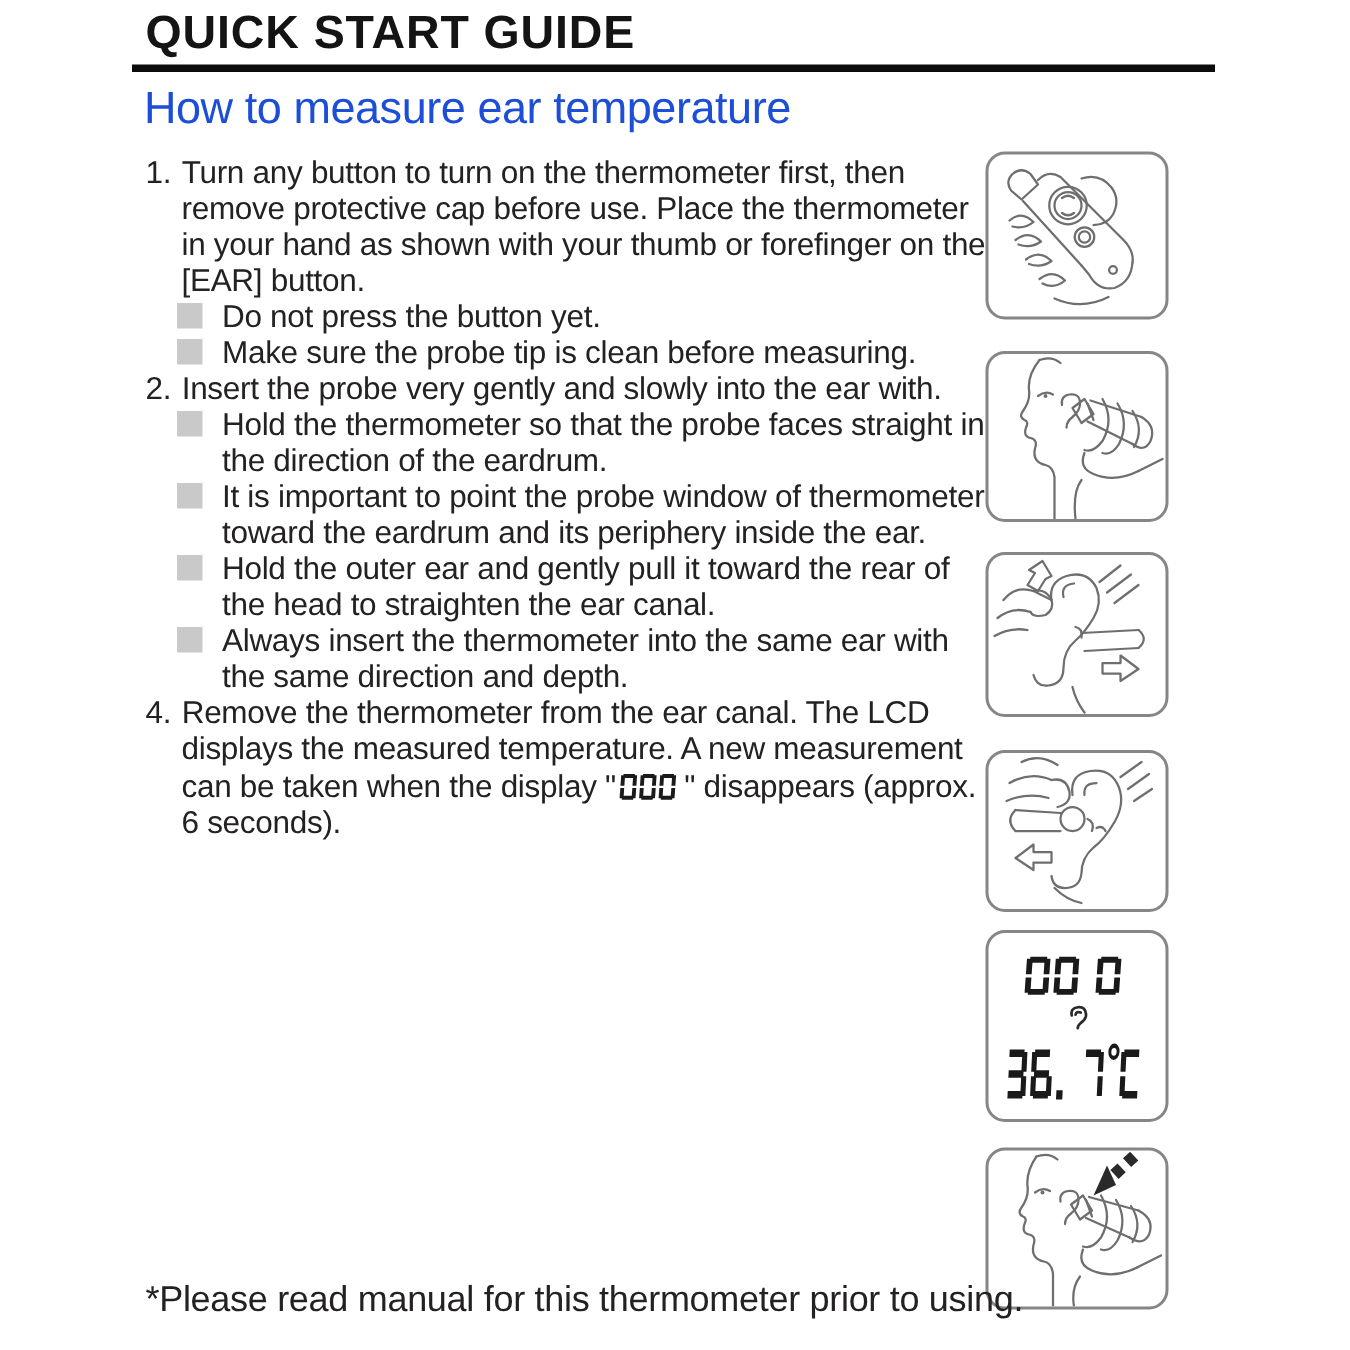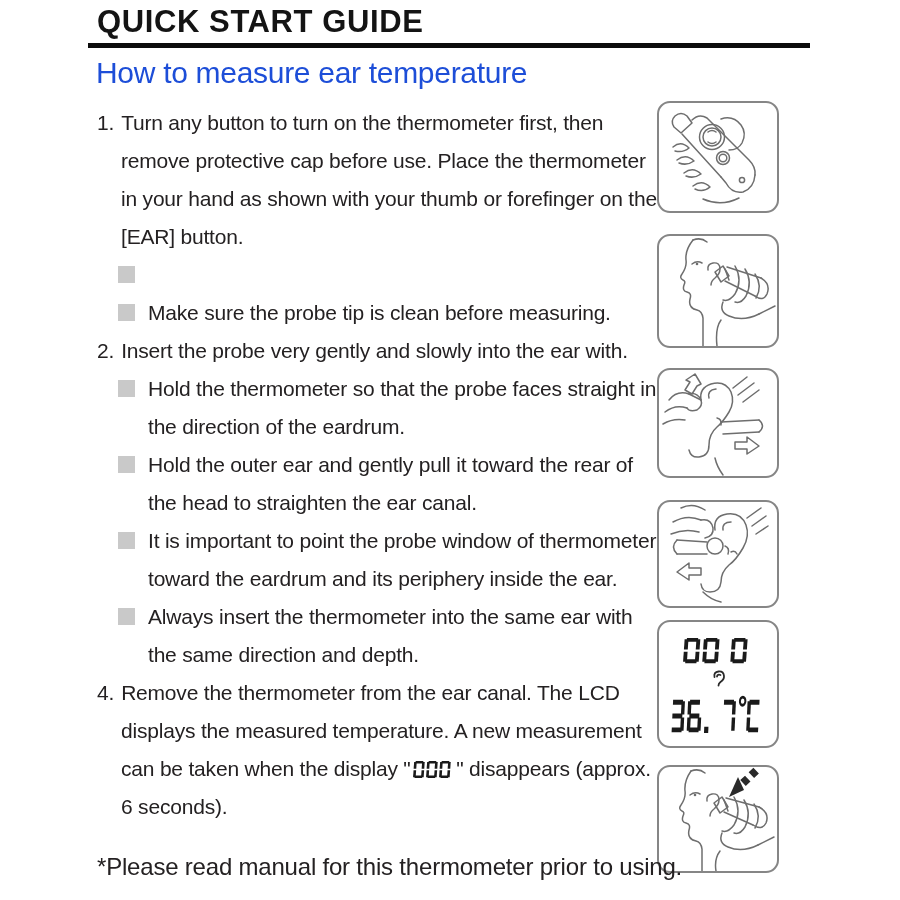--- a/index.html
+++ b/index.html
@@ -3,21 +3,21 @@
 <meta charset="utf-8">
 <style>
   html,body{margin:0;padding:0;background:#ffffff;}
   .page{position:relative;width:900px;height:900px;background:#ffffff;overflow:hidden;
         font-family:"Liberation Sans",sans-serif;color:#242122;}
   .title{position:absolute;left:97px;top:4px;margin:0;font-size:31px;font-weight:bold;
          letter-spacing:0.6px;color:#141414;}
   .rule{position:absolute;left:88px;top:43px;width:722px;height:4.5px;background:#0c0c0c;}
   .heading{position:absolute;left:96px;top:56px;margin:0;font-size:30px;font-weight:400;
            letter-spacing:-0.3px;color:#1d4ed8;}
-  .steps{position:absolute;left:97px;top:104px;width:562px;font-size:21px;line-height:38px;
+  .steps{position:absolute;left:97px;top:104px;width:562px;font-size:21px;line-height:24px;
          letter-spacing:-0.2px;}
   .steps p{margin:0;}
   .step{padding-left:24px;text-indent:-24px;}
   .num{padding-right:7px;}
   .note{padding-left:51px;text-indent:-30px;}
   .sq{display:inline-block;width:17px;height:17px;background:#c9c9c9;margin-right:13px;
       vertical-align:-1px;}
   .segwrap{display:inline-block;vertical-align:-4px;line-height:0;}
   .footnote{position:absolute;left:97px;top:853px;margin:0;font-size:24px;letter-spacing:-0.2px;}
   .fig{position:absolute;left:657px;width:122px;border:2px solid #868686;border-radius:13px;
@@ -36,27 +36,27 @@
 <body>
 
 <div class="page">
 
   <h1 class="title">QUICK START GUIDE</h1>
   <div class="rule"></div>
   <h2 class="heading">How to measure ear temperature</h2>
 
   <div class="steps">
     <p class="step"><span class="num">1.</span><span>Turn any button to turn on the thermometer first, then remove protective cap before use. Place the thermometer in your hand as shown with your thumb or forefinger on the [EAR] button.</span></p>
-    <p class="note"><span class="sq"></span></p>
+    <p class="note"><span class="sq"></span><span>Do not press the button yet.</span></p>
     <p class="note"><span class="sq"></span><span>Make sure the probe tip is clean before measuring.</span></p>
 
     <p class="step"><span class="num">2.</span><span>Insert the probe very gently and slowly into the ear with.</span></p>
     <p class="note"><span class="sq"></span><span>Hold the thermometer so that the probe faces straight in the direction of the eardrum.</span></p>
+    <p class="note"><span class="sq"></span><span>It is important to point the probe window of thermometer toward the eardrum and its periphery inside the ear.</span></p>
     <p class="note"><span class="sq"></span><span>Hold the outer ear and gently pull it toward  the rear of the head to straighten the ear canal.</span></p>
-    <p class="note"><span class="sq"></span><span>It is important to point the probe window of thermometer toward the eardrum and its periphery inside the ear.</span></p>
     <p class="note"><span class="sq"></span><span>Always insert the thermometer into the same ear with the same direction and depth.</span></p>
 
 
     <p class="step"><span class="num">4.</span><span>Remove the thermometer from the ear canal. The LCD displays the measured temperature. A new measurement can be taken when the display "</span><span class="segwrap"><svg width="45.5" height="23" viewBox="-1.5 -4 45.5 23" preserveAspectRatio="none" style="display:block">
             <g fill="#1a1a1a" transform="skewX(-4)">
               <rect x="3.2" y="0" width="7.6" height="2.6"></rect>
               <rect x="9.7" y="0.9" width="2.6" height="6.9"></rect>
               <rect x="9.7" y="9.3" width="2.6" height="6.9"></rect>
               <rect x="3.2" y="14.5" width="7.6" height="2.6"></rect>
               <rect x="1.7" y="9.3" width="2.6" height="6.9"></rect>

